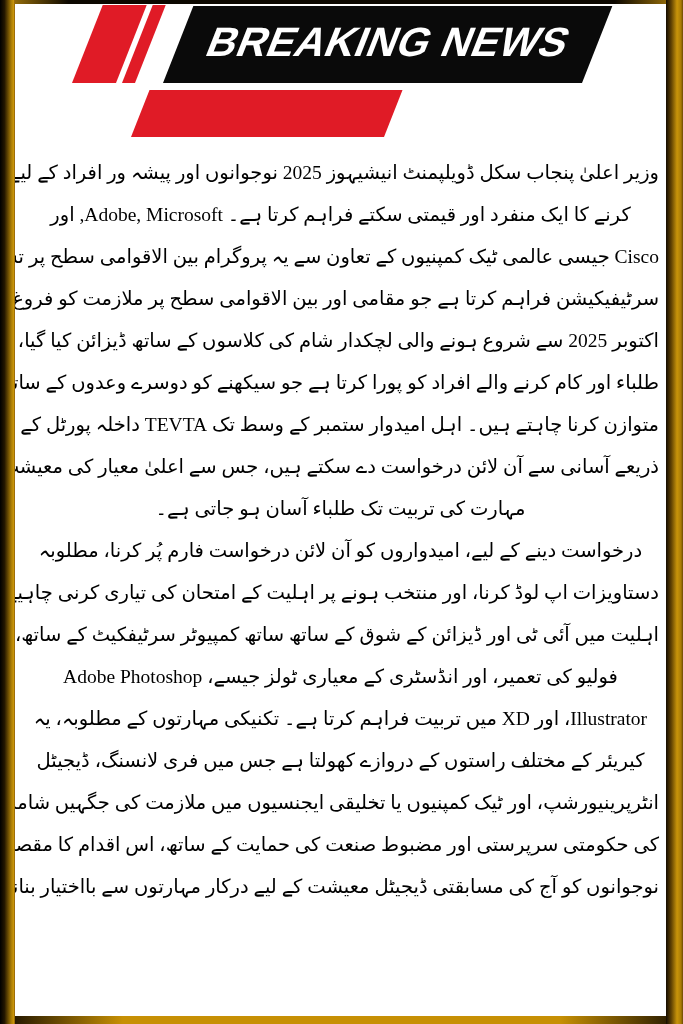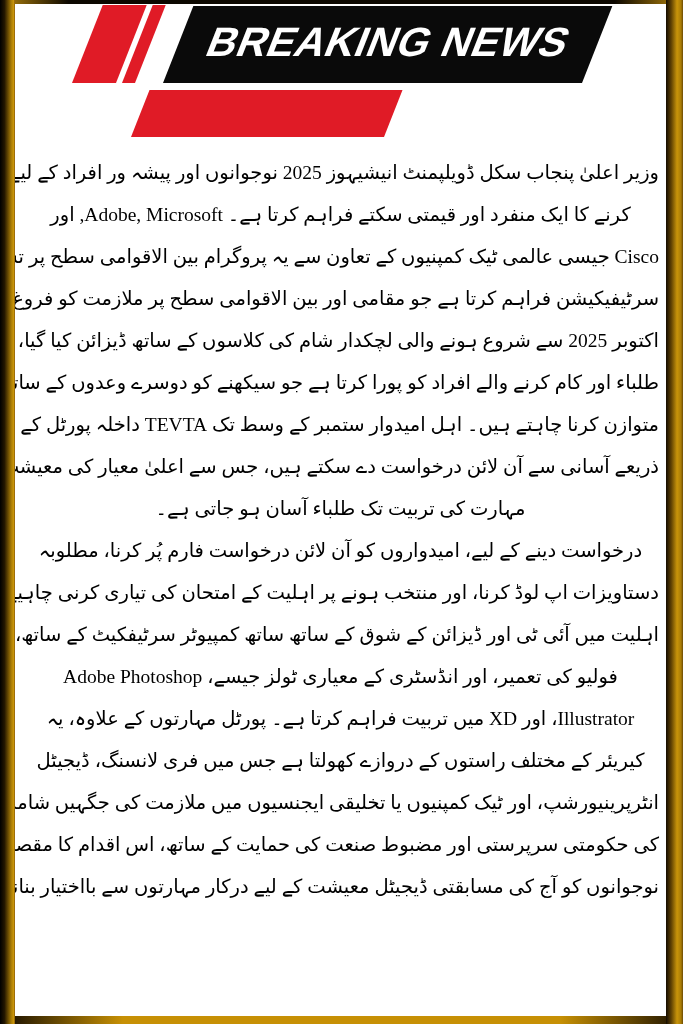--- a/index.html
+++ b/index.html
@@ -94,19 +94,19 @@
     <div class="line">طلباء اور کام کرنے والے افراد کو پورا کرتا ہے جو سیکھنے کو دوسرے وعدوں کے ساتھ</div>
     <div class="line">متوازن کرنا چاہتے ہیں۔ اہل امیدوار ستمبر کے وسط تک TEVTA داخلہ پورٹل کے</div>
     <div class="line">ذریعے آسانی سے آن لائن درخواست دے سکتے ہیں، جس سے اعلیٰ معیار کی معیشت</div>
     <div class="line">مہارت کی تربیت تک طلباء آسان ہو جاتی ہے۔</div>
   </div>
   <div class="para">
     <div class="line">درخواست دینے کے لیے، امیدواروں کو آن لائن درخواست فارم پُر کرنا، مطلوبہ</div>
     <div class="line">دستاویزات اپ لوڈ کرنا، اور منتخب ہونے پر اہلیت کے امتحان کی تیاری کرنی چاہیے۔ کم از کم</div>
     <div class="line">اہلیت میں آئی ٹی اور ڈیزائن کے شوق کے ساتھ ساتھ کمپیوٹر سرٹیفکیٹ کے ساتھ، CIT</div>
     <div class="line">فولیو کی تعمیر، اور انڈسٹری کے معیاری ٹولز جیسے، Adobe Photoshop</div>
-    <div class="line">Illustrator، اور XD میں تربیت فراہم کرتا ہے۔ پورٹل مہارتوں کے علاوہ، یہ</div>
+    <div class="line">Illustrator، اور XD میں تربیت فراہم کرتا ہے۔ تکنیکی مہارتوں کے مطلوبہ، یہ</div>
     <div class="line">کیریئر کے مختلف راستوں کے دروازے کھولتا ہے جس میں فری لانسنگ، ڈیجیٹل</div>
     <div class="line">انٹرپرینیورشپ، اور ٹیک کمپنیوں یا تخلیقی ایجنسیوں میں ملازمت کی جگہیں شامل ہیں۔ اس</div>
     <div class="line">کی حکومتی سرپرستی اور مضبوط صنعت کی حمایت کے ساتھ، اس اقدام کا مقصد پنجاب کے</div>
     <div class="line">نوجوانوں کو آج کی مسابقتی ڈیجیٹل معیشت کے لیے درکار مہارتوں سے بااختیار بنانا ہے۔</div>
   </div>
 </div>
 
 </body></html>

